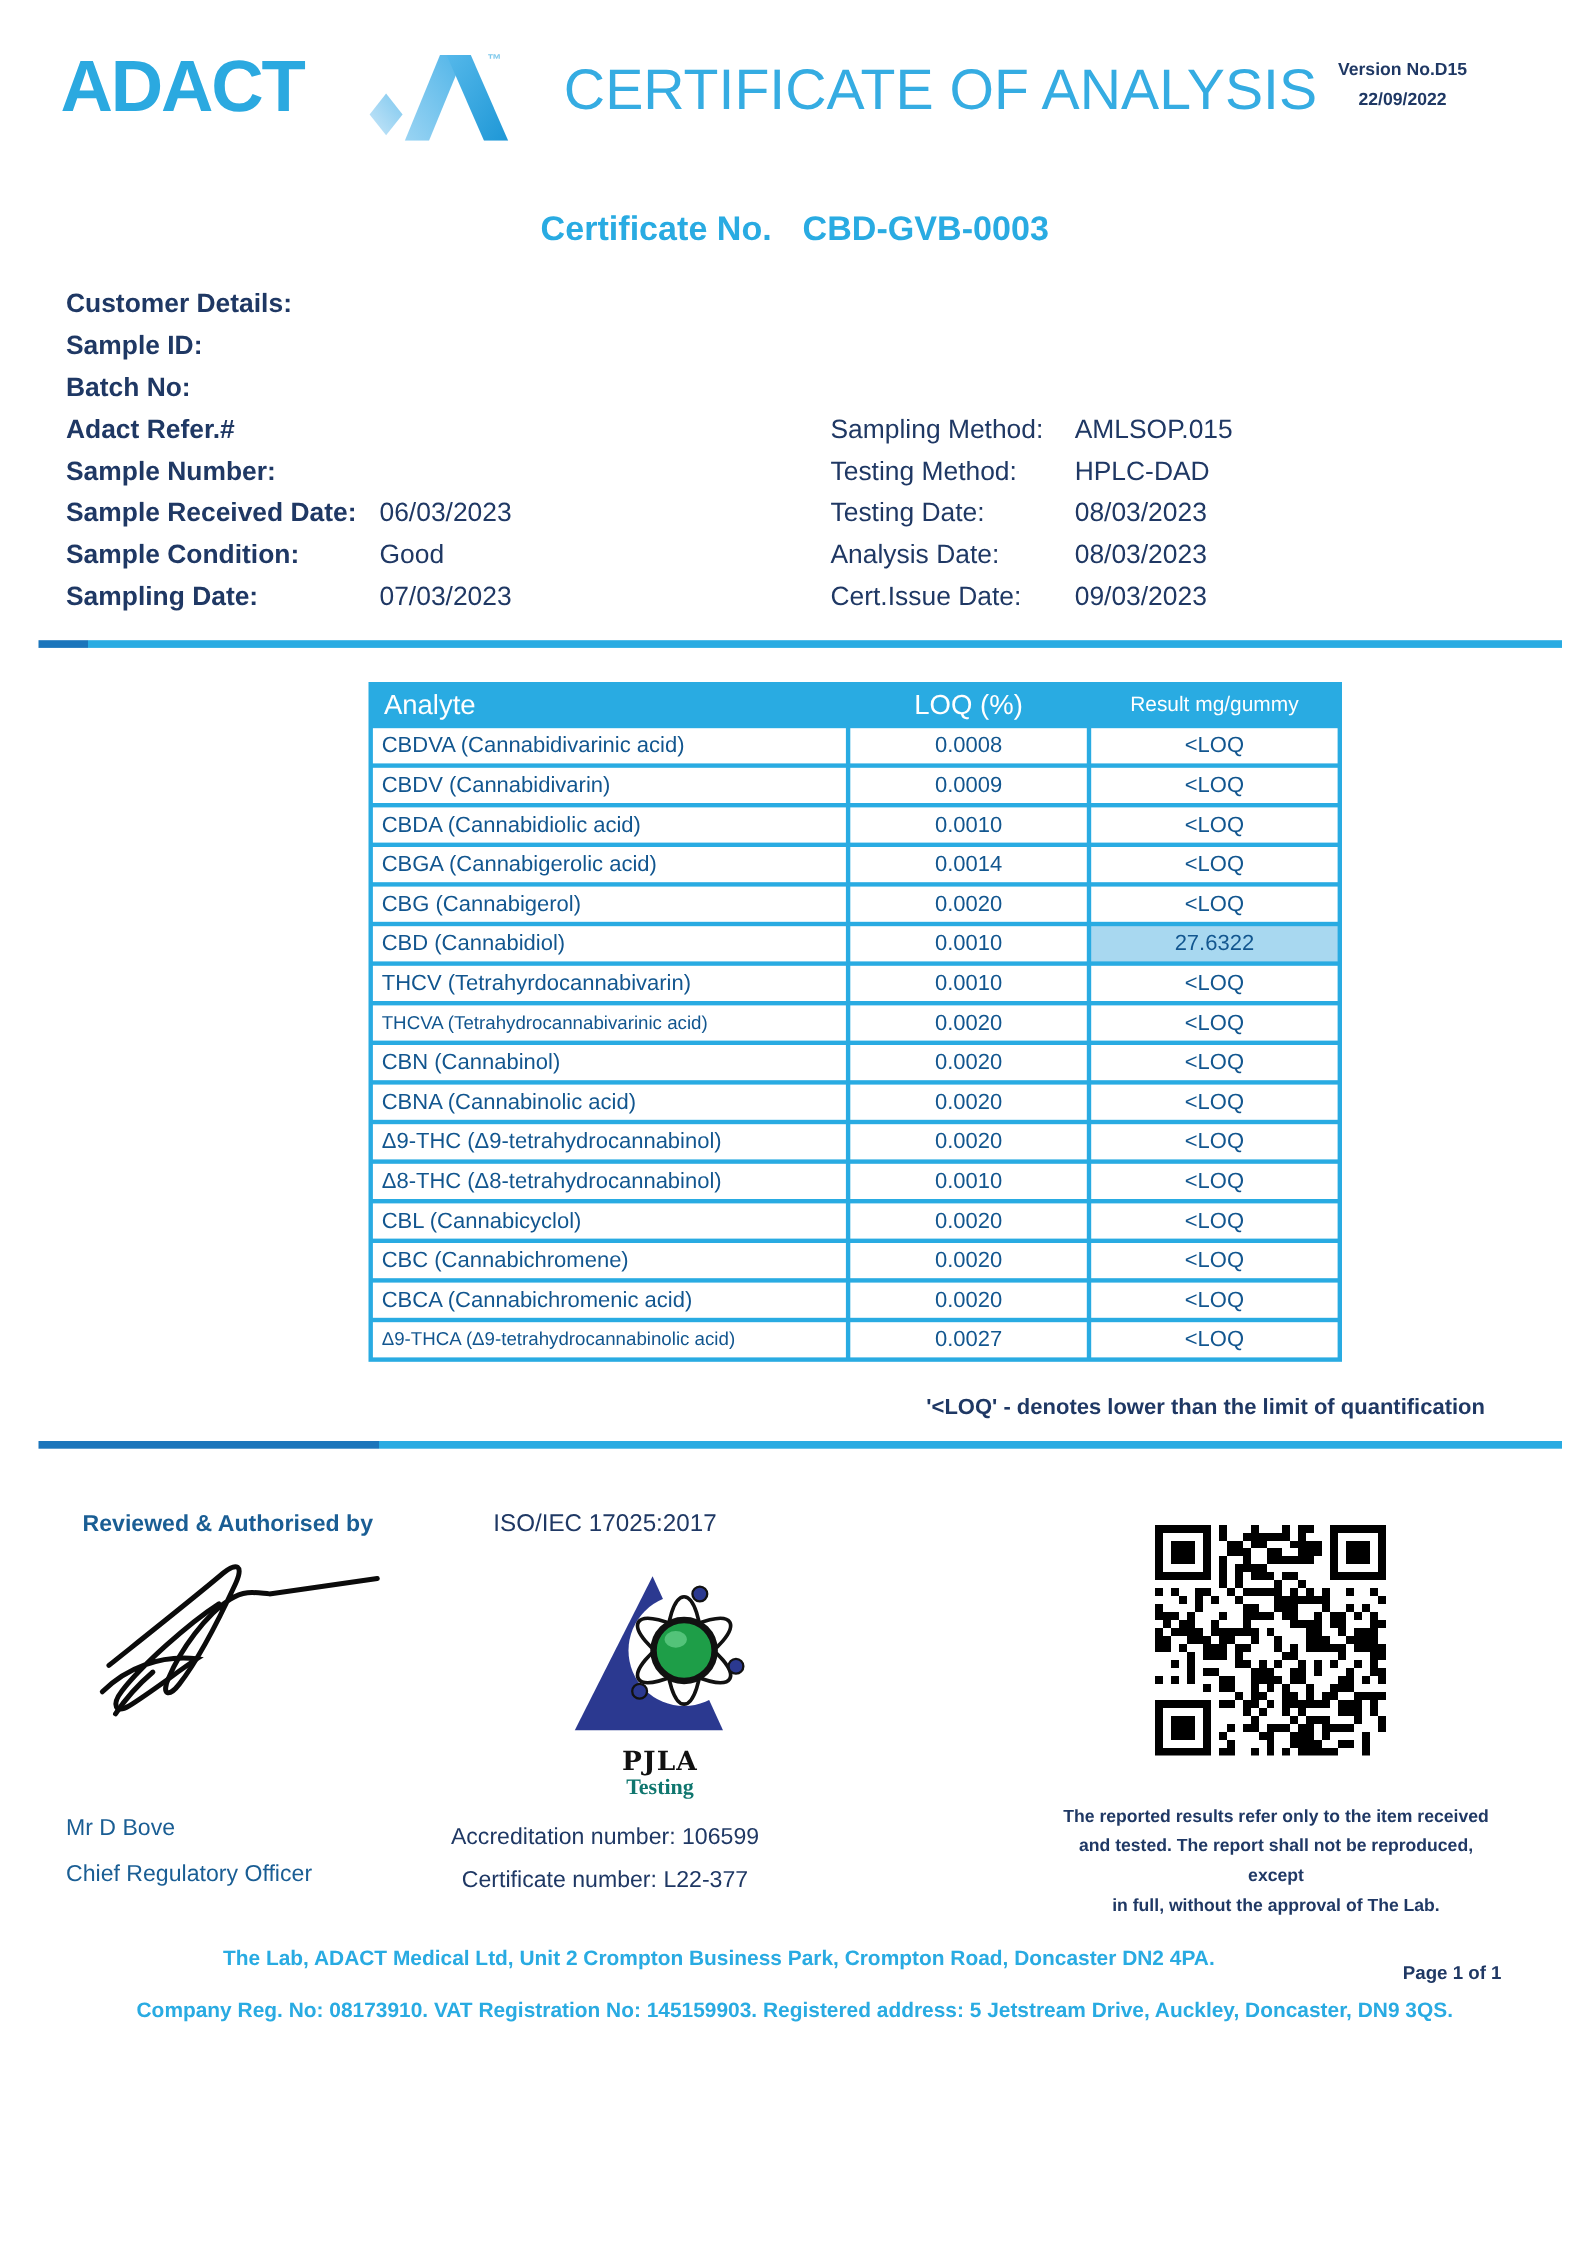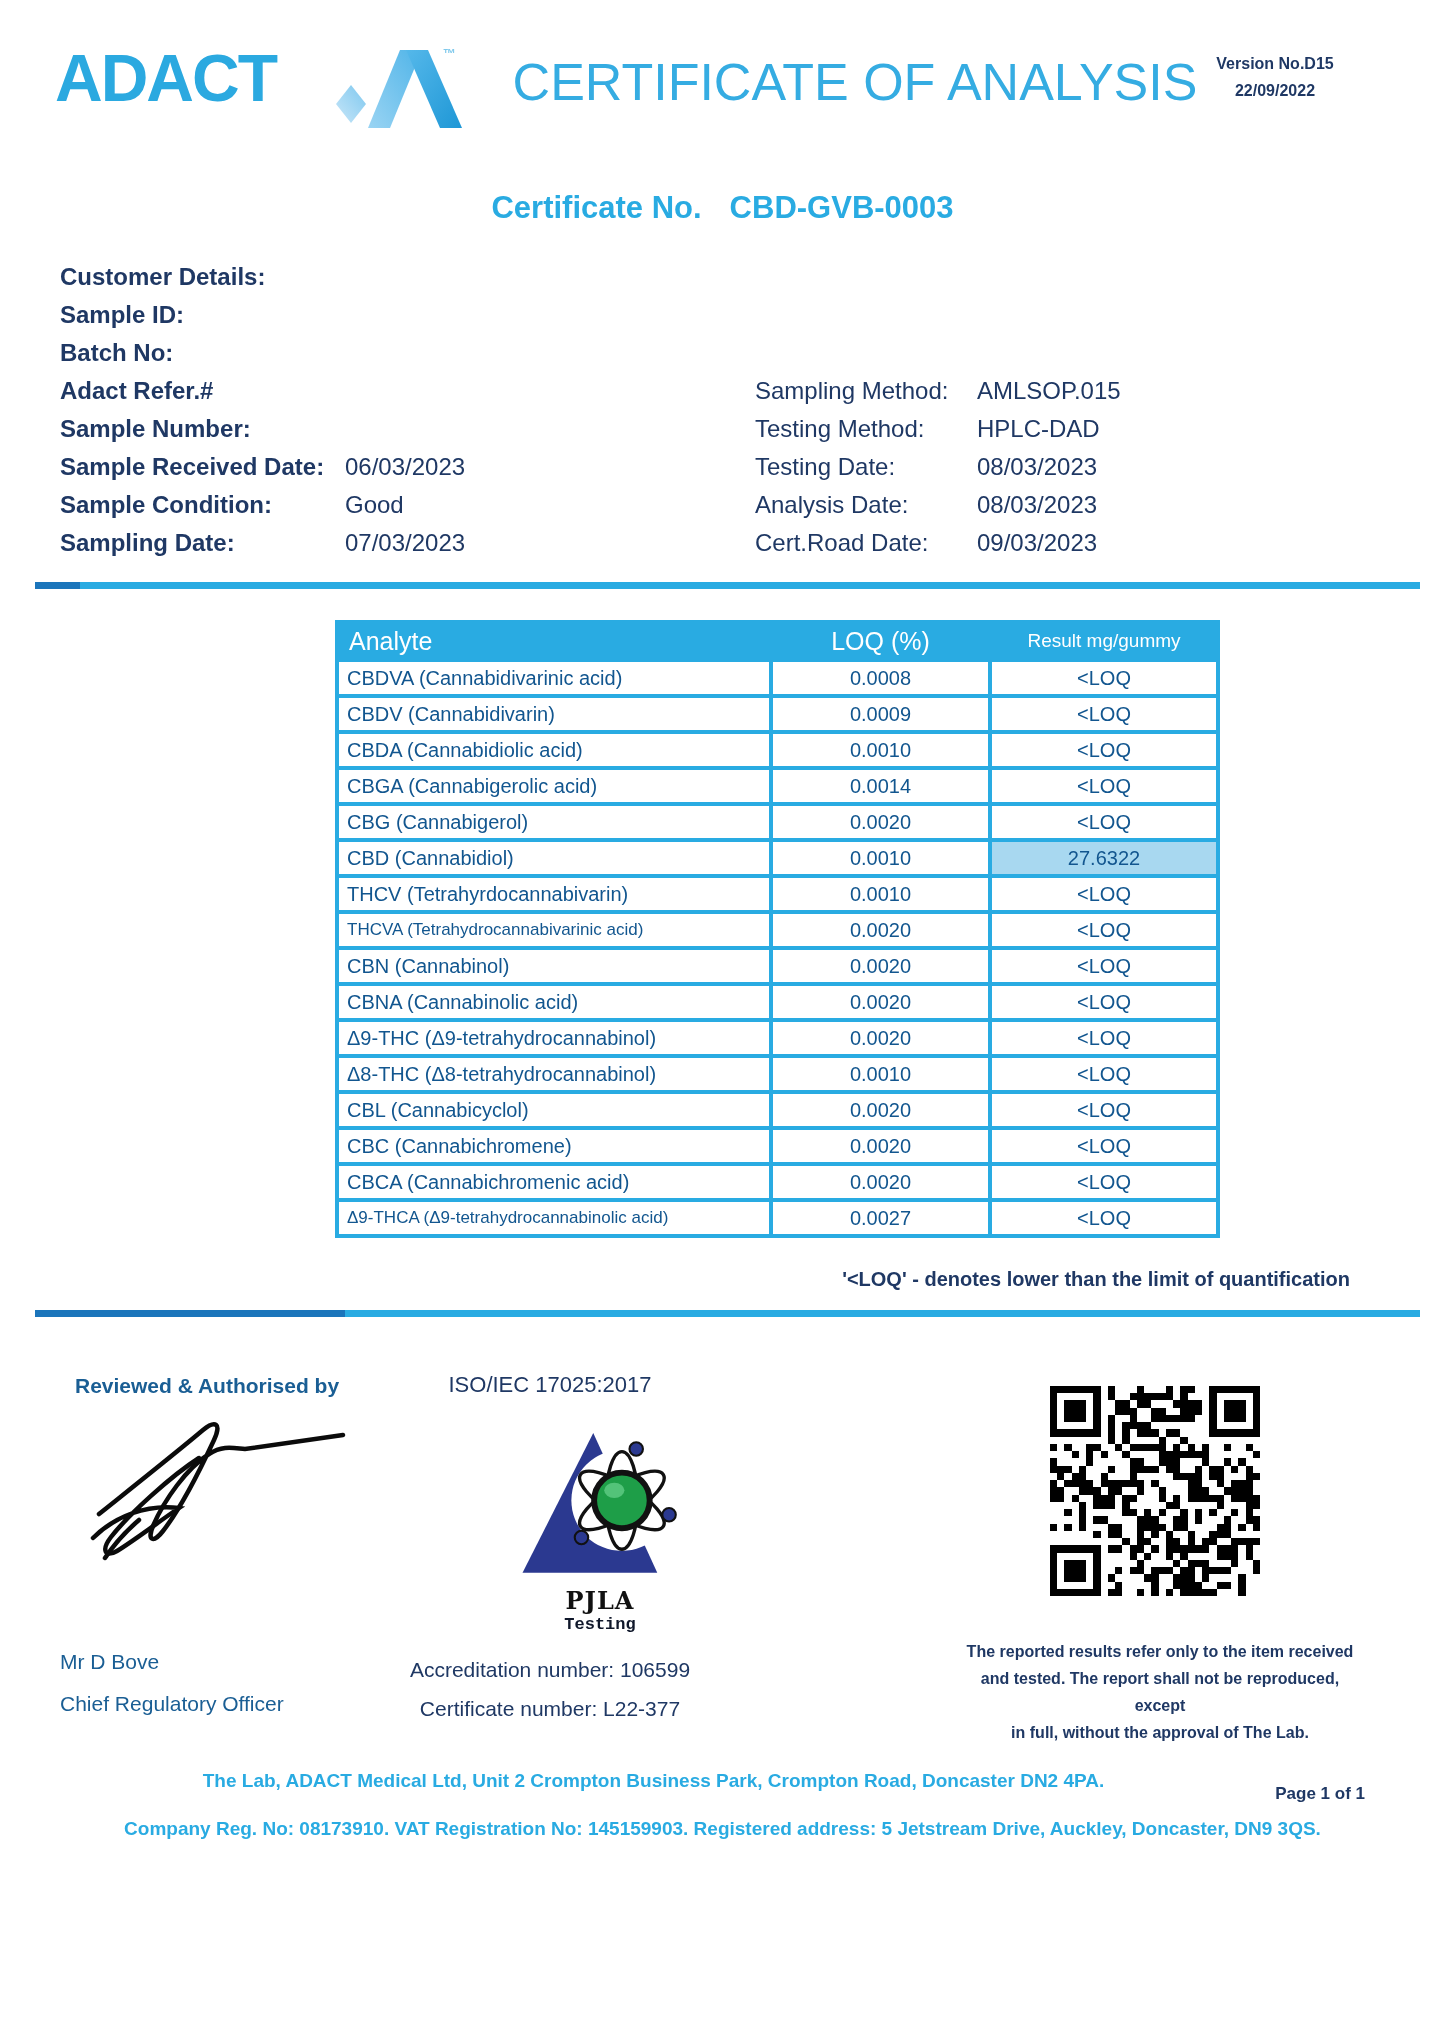--- a/index.html
+++ b/index.html
@@ -63,21 +63,21 @@
     position:absolute;right:95px;top:1268px;font-size:20px;color:#1F3864;font-weight:600;
     font-family:"Liberation Sans",sans-serif;
   }
   
   .reviewed-label{position:absolute;left:60px;top:1374px;font-size:21px;font-weight:700;color:#1A5E94;margin-left:15px;}
   .iso-label{position:absolute;left:330px;top:1372px;width:440px;text-align:center;font-size:22px;font-weight:400;color:#1F3864;}
   .signature{position:absolute;left:85px;top:1418px;width:270px;height:150px;}
   .pjla{position:absolute;left:505px;top:1428px;width:190px;text-align:center;}
   .pjla svg{width:172px;height:160px;display:block;margin:0 auto;}
   .pjla .pjla-name{font-family:"DejaVu Serif",serif;font-weight:700;font-size:24px;color:#111;letter-spacing:1px;line-height:26px;}
-  .pjla .pjla-sub{font-family:Liberation Mono, monospace;font-weight:700;font-size:17px;color:#0f172a;line-height:22px;}
+  .pjla .pjla-sub{font-family:Liberation Serif, serif;font-weight:700;font-size:20px;color:#0f766e;line-height:22px;}
   .signatory-name{position:absolute;left:60px;top:1650px;font-size:21px;color:#1A5E94;}
   .signatory-title{position:absolute;left:60px;top:1692px;font-size:21px;color:#1A5E94;}
   .accreditation{position:absolute;left:330px;top:1658px;width:440px;text-align:center;font-size:21px;color:#1F3864;}
   .cert-number{position:absolute;left:330px;top:1697px;width:440px;text-align:center;font-size:21px;color:#1F3864;}
   .qr{position:absolute;left:1050px;top:1386px;width:210px;height:210px;}
   .disclaimer{
     position:absolute;left:960px;top:1638px;width:400px;text-align:center;
     font-size:16px;line-height:27px;color:#1F3864;font-weight:600;
   }
   .address1{position:absolute;left:0;top:1770px;width:1307px;text-align:center;font-size:19px;color:#29ABE2;font-weight:600;}
@@ -178,21 +178,21 @@
     <span class="lbl">Testing Date:</span>
     <span class="val">08/03/2023</span>
   </div>
 
   <div class="detail-row">
     <span class="lbl">Analysis Date:</span>
     <span class="val">08/03/2023</span>
   </div>
 
   <div class="detail-row">
-    <span class="lbl">Cert.Road Date:</span>
+    <span class="lbl">Cert.Issue Date:</span>
     <span class="val">09/03/2023</span>
   </div>
 </div>
 
   <div class="rule rule1"></div>
 
   <div class="results">
     <table class="coa">
       <thead>
         <tr>

